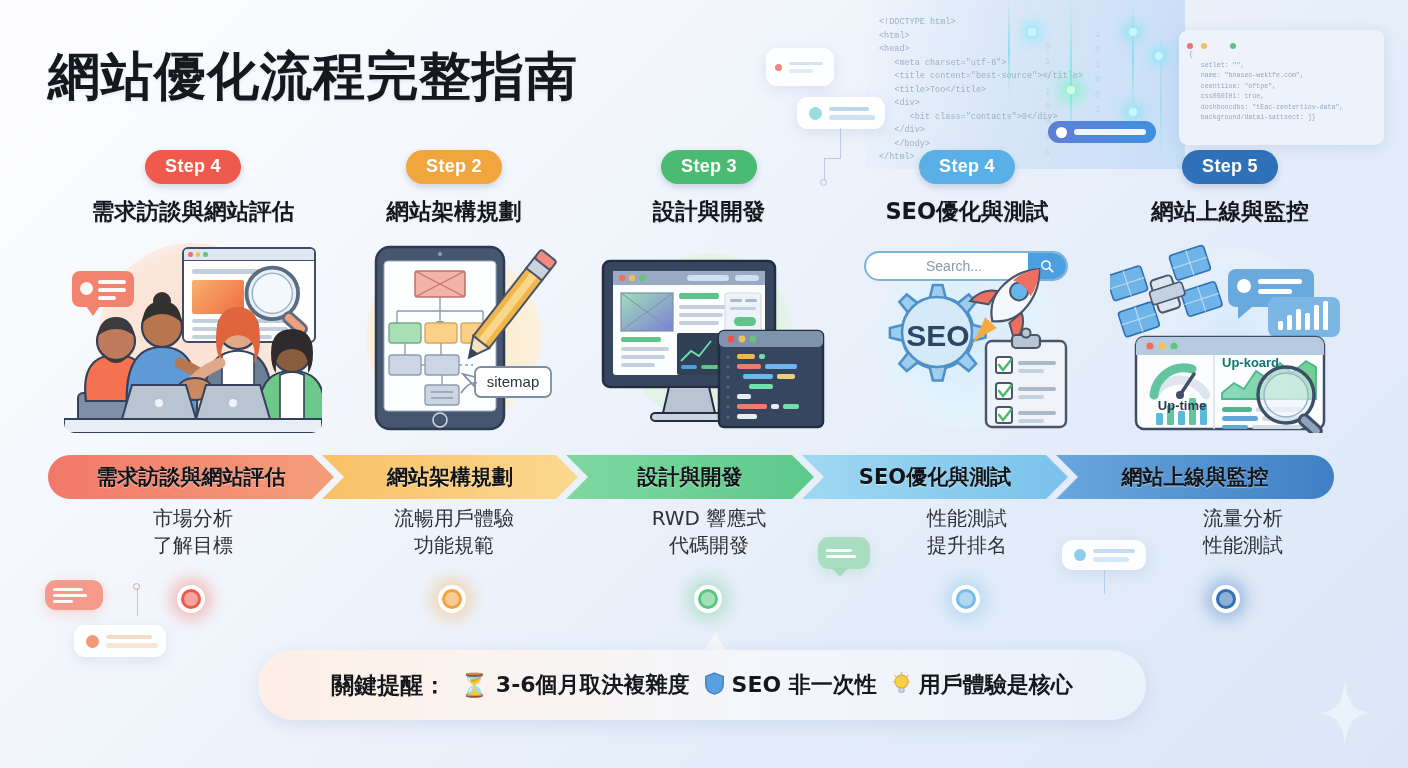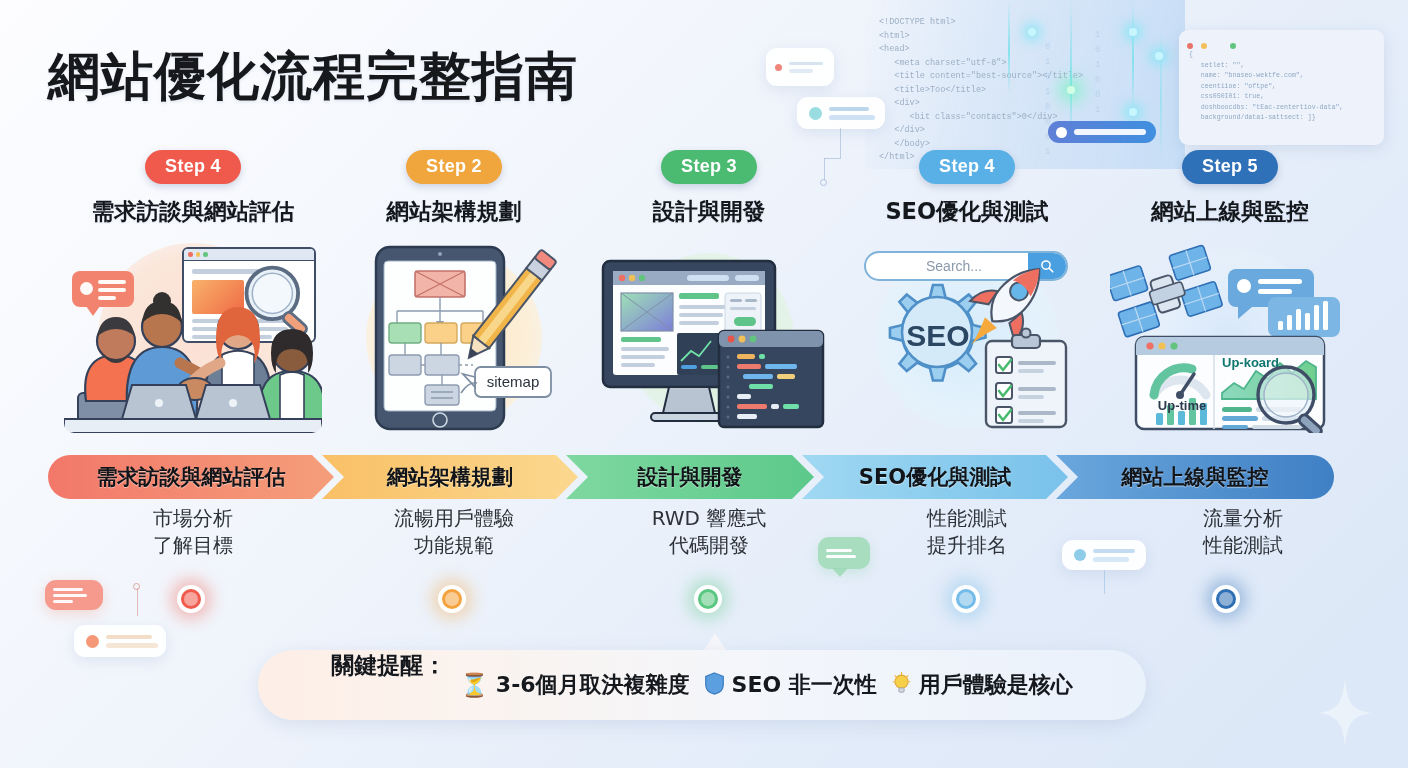--- a/index.html
+++ b/index.html
@@ -150,21 +150,21 @@
     content: ""; position: absolute; inset: 3px; border-radius: 50%;
     background: rgba(255,255,255,.45);
   }
 
   
   #key-bar {
     position: absolute; left: 258px; top: 650px; width: 888px; height: 70px;
     border-radius: 35px;
     background: linear-gradient(90deg,#fdeee6 0%,#fbf3ee 22%,#f4f6fb 55%,#e9f1fb 100%);
     box-shadow: 0 5px 18px rgba(150,170,205,.26);
-    display: flex; justify-content: center; gap: 14px;
+    display: flex; align-items: center; justify-content: center; gap: 14px;
     font-family: "DejaVu Sans","Liberation Sans",sans-serif;
   }
   #key-bar .kb-label { font-size: 23px; font-weight: 700; color: #15181d; }
   .kb-item { display: flex; align-items: center; gap: 7px; font-size: 22px; color: #15181d; font-weight: 600; }
   .kb-icon { font-size: 23px; line-height: 1; }
   #key-notch {
     position: absolute; left: 702px; top: 633px; width: 26px; height: 20px;
     background: #f6f6fa;
     clip-path: polygon(50% 0%, 100% 100%, 0% 100%);
   }

